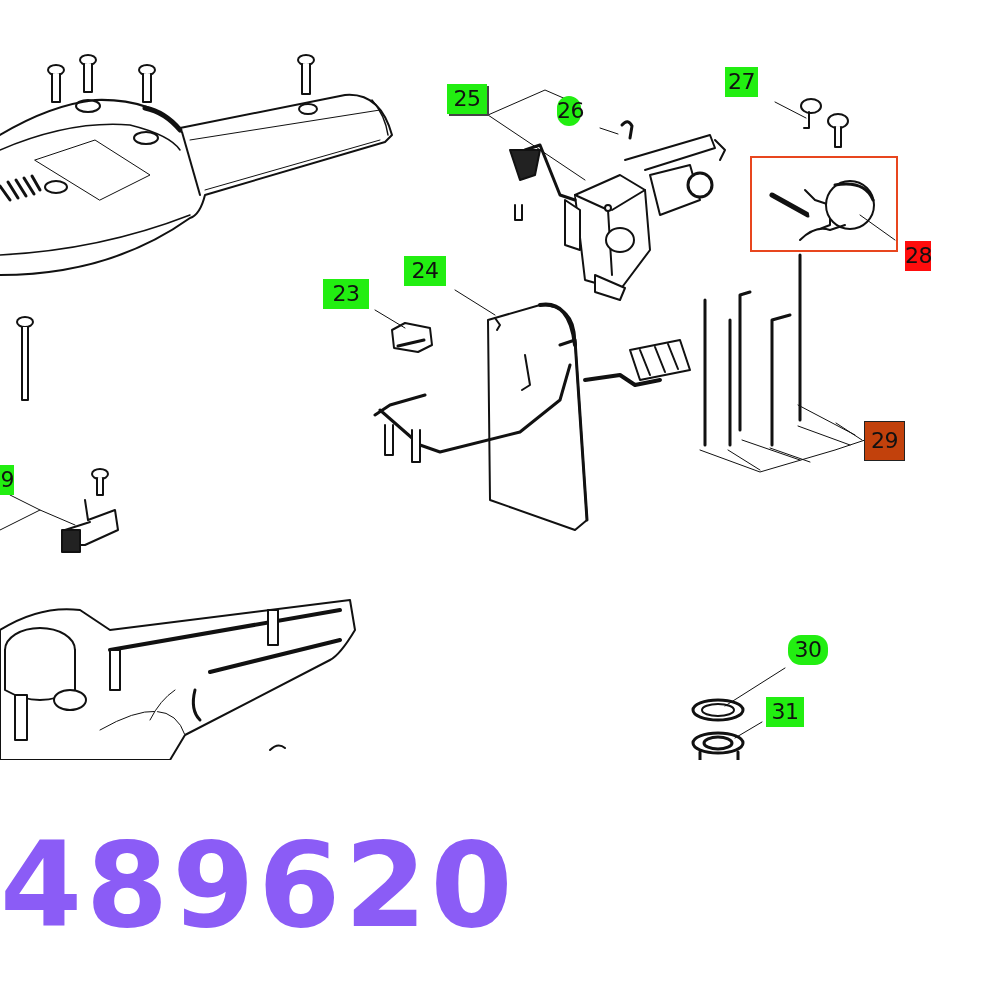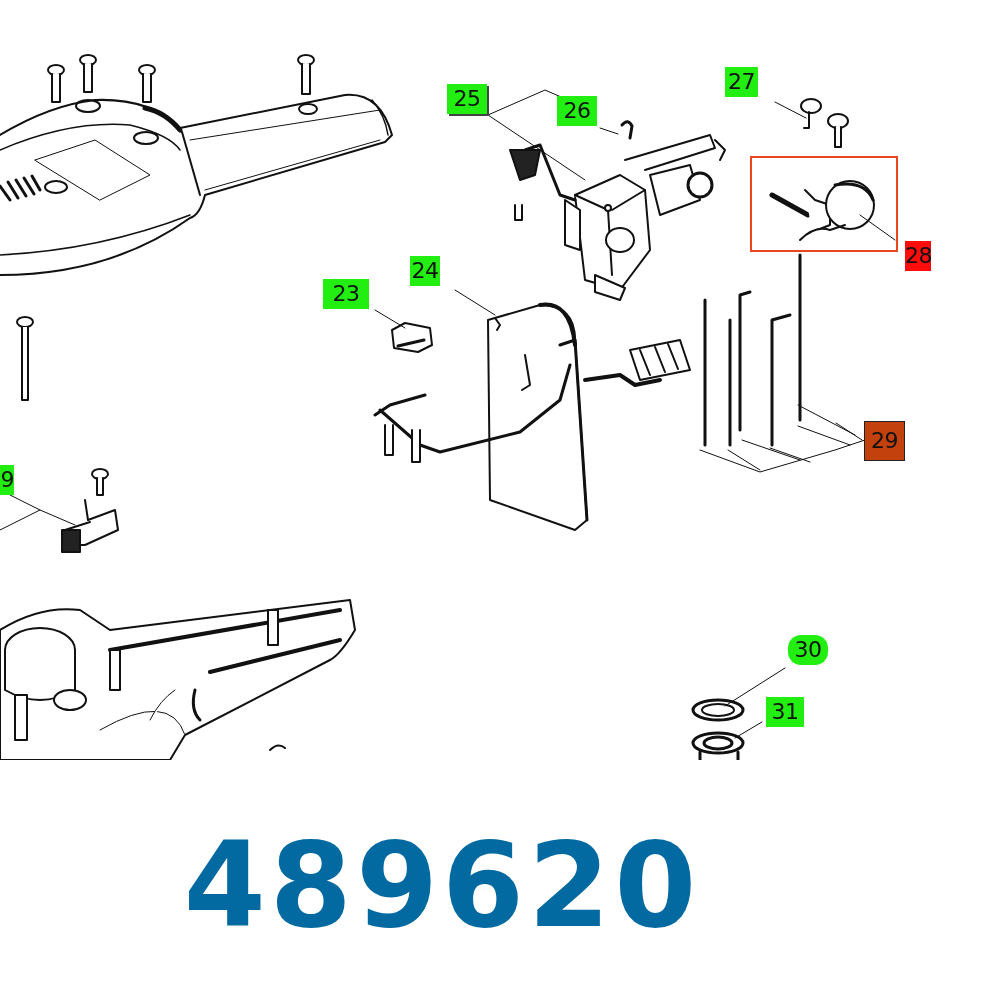--- a/index.html
+++ b/index.html
@@ -12,23 +12,23 @@
     letter-spacing: -0.5px; box-sizing: border-box;
   }
   .label.green { background: #22ee11; }
   .label.red { background: #ff0d0d; }
   .label.outline { background: #c2410c; border: 1px solid #222; }
   .label.shadowed { box-shadow: 2px 2px 0 #444; }
   .highlight-box {
     position: absolute; border: 2px solid #e8461e; box-sizing: border-box;
   }
   #part-number {
-    position: absolute; left: 0; top: 820px; width: 884px; text-align: center;
+    position: absolute; left: 0; top: 820px; width: 884px; text-align: left;
     font-family: "DejaVu Sans", sans-serif; font-weight: bold; font-size: 118px;
-    line-height: 130px; letter-spacing: 4px; color: #0369a1;
+    line-height: 130px; letter-spacing: 4px; color: #8b5cf6;
   }
 </style>
 </head>
 <body>
 
 <div id="diagram">
   <svg width="1000" height="760" viewBox="0 0 1000 760" fill="none" stroke="#111" stroke-width="2" stroke-linejoin="round" stroke-linecap="round">
 
     <g>
       <path d="M0,135 Q50,105 95,100 Q150,98 180,128 L345,95 Q380,92 392,135 L385,142 L205,195 Q200,215 190,218 Q110,275 0,275" fill="#fff"></path>
@@ -192,23 +192,23 @@
       <ellipse cx="718" cy="743" rx="14" ry="6" stroke-width="3"></ellipse>
       <path d="M700,752 L700,760 M738,752 L738,760" stroke-width="3"></path>
       <path d="M735,738 L762,722" stroke-width="1"></path>
     </g>
 
     <path d="M836,423 L862,440" stroke-width="1"></path>
   </svg>
 
   
   <div class="label green" style="left:323px;top:279px;width:46px;">23</div>
-  <div class="label green" style="left:404px;top:256px;width:30px;margin-left:6px;">24</div>
+  <div class="label green" style="left:404px;top:256px;width:42px;">24</div>
   <div class="label green shadowed" style="left:447px;top:84px;width:40px;">25</div>
-  <div class="label green" style="left:557px;top:96px;width:40px;">26</div>
+  <div class="label green" style="left:557px;top:96px;width:24px;border-radius:13px;">26</div>
   <div class="label green" style="left:725px;top:67px;width:33px;text-align:center;">27</div>
   <div class="highlight-box" style="left:750px;top:156px;width:148px;height:96px;"></div>
   <div class="label red" style="left:905px;top:241px;width:26px;">28</div>
   <div class="label outline" style="left:864px;top:421px;width:41px;height:40px;line-height:38px;">29</div>
   <div class="label green" style="left:0px;top:465px;width:14px;text-align:right;overflow:hidden;">9</div>
   <div class="label green" style="left:788px;top:635px;width:40px;border-radius:13px;">30</div>
   <div class="label green" style="left:766px;top:697px;width:38px;">31</div>
 </div>
 
 <div id="part-number">489620</div>

